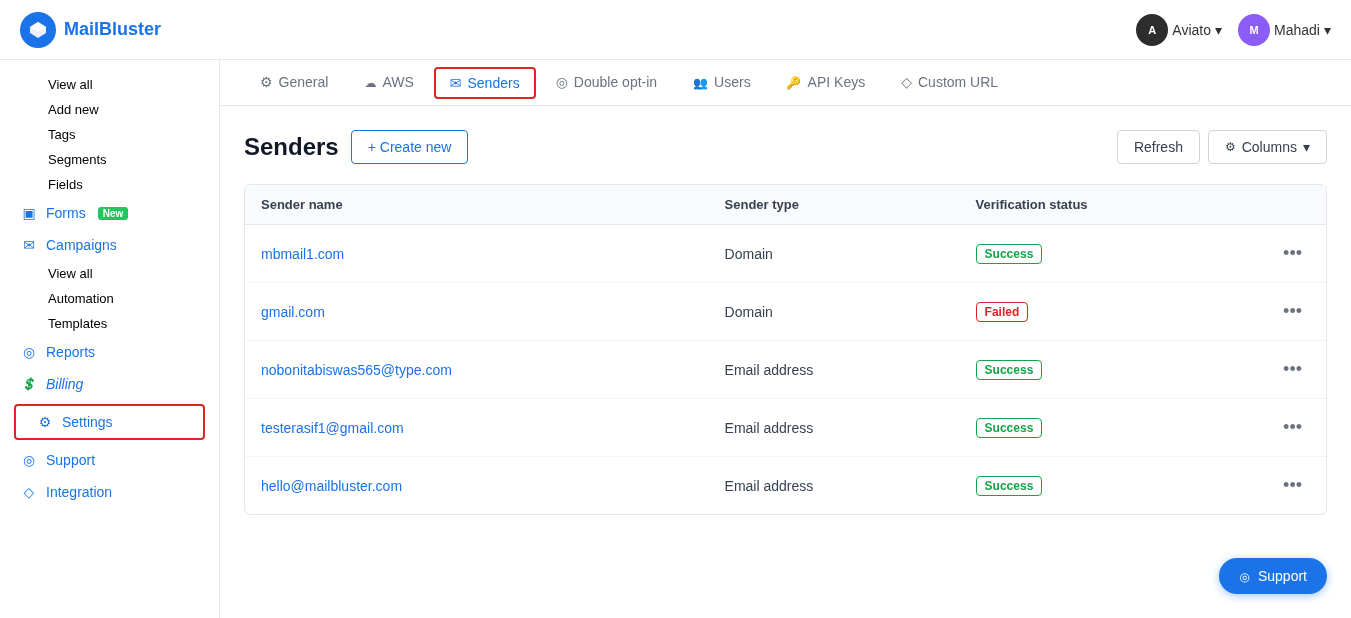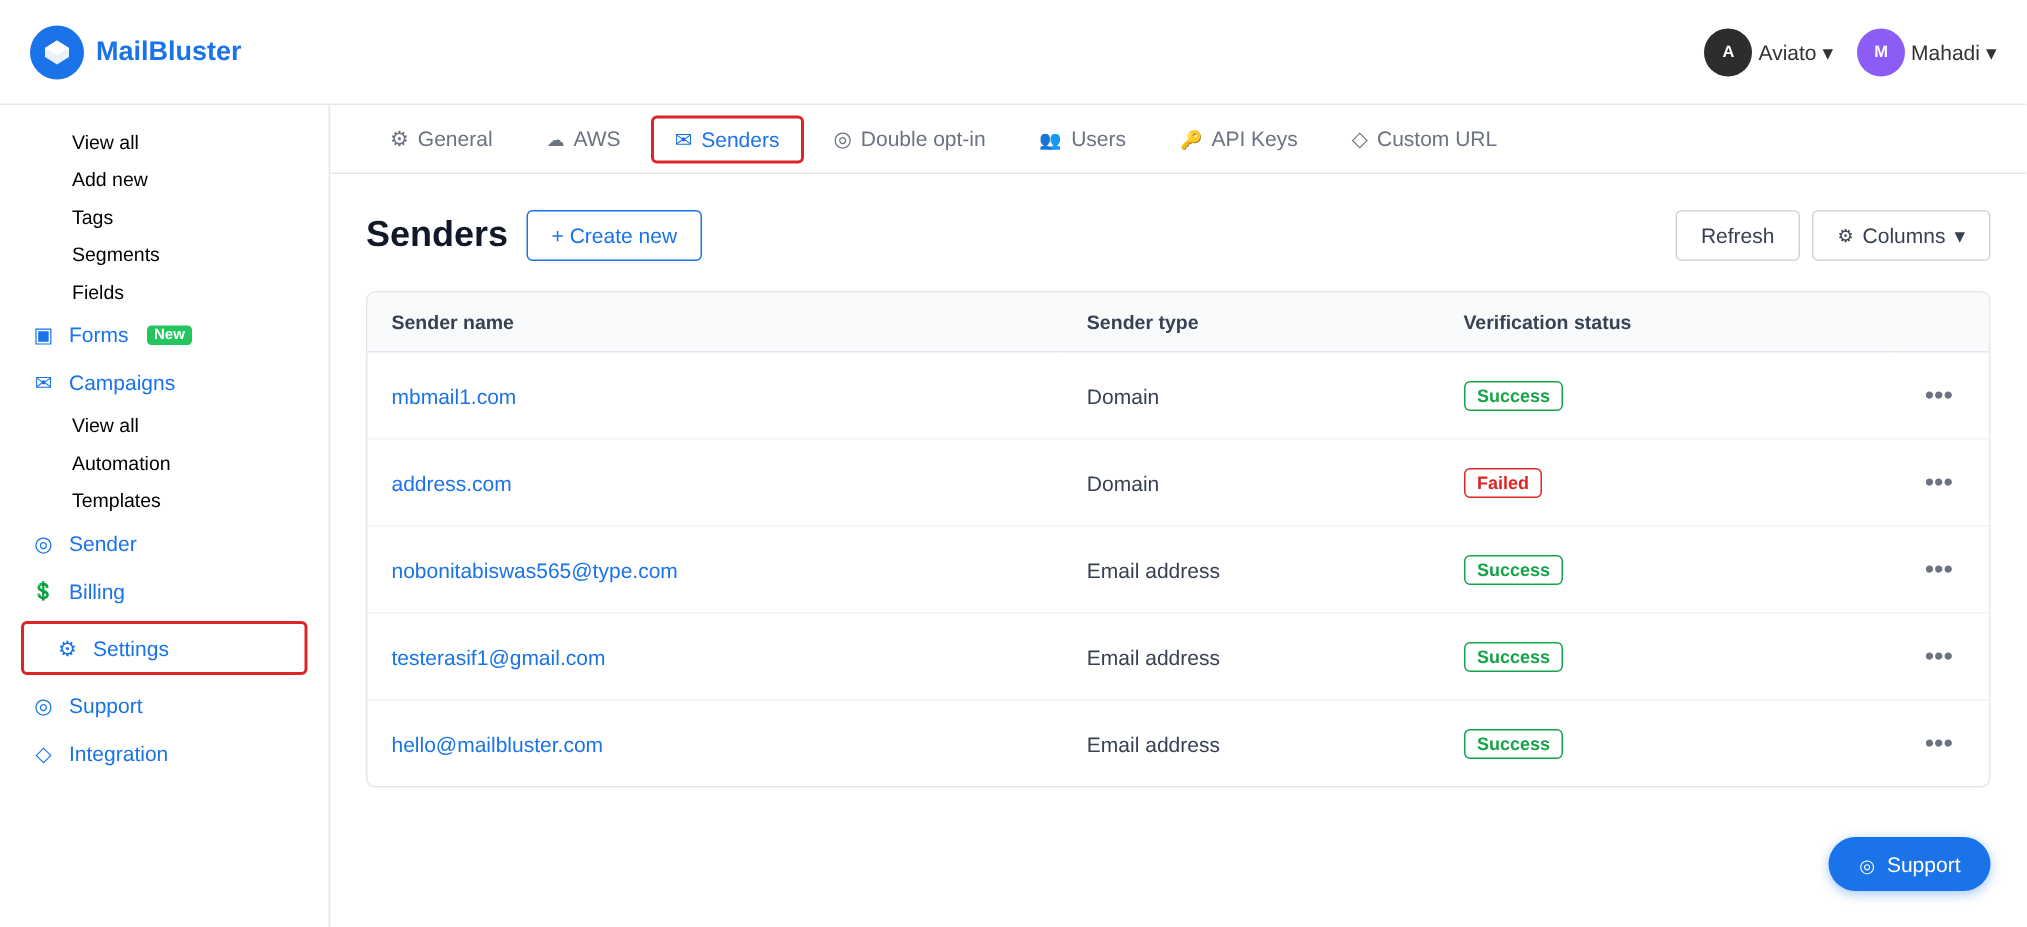--- a/index.html
+++ b/index.html
@@ -1,19 +1,19 @@
 <!DOCTYPE html>
 <html><head>
   <meta charset="utf-8">
   <style>
     * { box-sizing: border-box; margin: 0; padding: 0; }
     body { font-family: -apple-system, BlinkMacSystemFont, 'Segoe UI', sans-serif; font-size: 14px; color: #333; background: #fff; display: flex; flex-direction: column; height: 618px; overflow: hidden; }
 
     
-    .topbar { display: flex; align-items: center; justify-content: space-between; padding: 0 20px; height: 70px; border-bottom: 1px solid #e5e7eb; background: #fff; }
+    .topbar { display: flex; align-items: center; justify-content: space-between; padding: 0 20px; height: 60px; border-bottom: 1px solid #e5e7eb; background: #fff; }
     .logo { display: flex; align-items: center; gap: 8px; font-size: 18px; font-weight: 700; color: #1a73e8; }
     .logo-icon { width: 36px; height: 36px; background: #1a73e8; border-radius: 50%; display: flex; align-items: center; justify-content: center; color: white; font-size: 16px; font-weight: bold; }
     .topbar-right { display: flex; align-items: center; gap: 16px; }
     .user-badge { width: 32px; height: 32px; border-radius: 50%; background: #333; display: flex; align-items: center; justify-content: center; color: #fff; font-size: 11px; font-weight: bold; }
     .user-badge.aviato { background: #2d2d2d; }
     .user-badge.mahadi { background: #8b5cf6; overflow: hidden; }
     .user-name { font-size: 14px; color: #333; cursor: pointer; display: flex; align-items: center; gap: 4px; }
 
     
     .layout { display: flex; flex: 1; overflow: hidden; }
@@ -150,24 +150,24 @@
       <div class="sidebar-item">
         <span>Automation</span>
       </div>
       <div class="sidebar-item">
         <span>Templates</span>
       </div>
     </div>
 
     <div class="sidebar-item active" style="padding-left:20px;">
       <span class="icon reports-icon"></span>
-      <span>Sender</span>
-    </div>
-
-    <div class="sidebar-item active" style="">
+      <span>Reports</span>
+    </div>
+
+    <div class="sidebar-item active" style="font-style:italic;">
       <span class="icon billing-icon"></span>
       <span>Billing</span>
     </div>
 
     <div style="padding: 4px 14px; text-align: right;">
       <div class="sidebar-item active settings-box">
         <span class="icon settings-icon"></span>
         <span>Settings</span>
       </div>
     </div>
@@ -260,21 +260,21 @@
               <td>Domain</td>
               <td>
                 <span class="status-badge status-success">Success</span>
               </td>
               <td class="row-actions">
                 <button class="dots-btn">•••</button>
               </td>
             </tr>
 
             <tr>
-              <td class="sender-name">address.com</td>
+              <td class="sender-name">gmail.com</td>
               <td>Domain</td>
               <td>
                 <span class="status-badge status-failed">Failed</span>
               </td>
               <td class="row-actions">
                 <button class="dots-btn">•••</button>
               </td>
             </tr>
 
             <tr>

